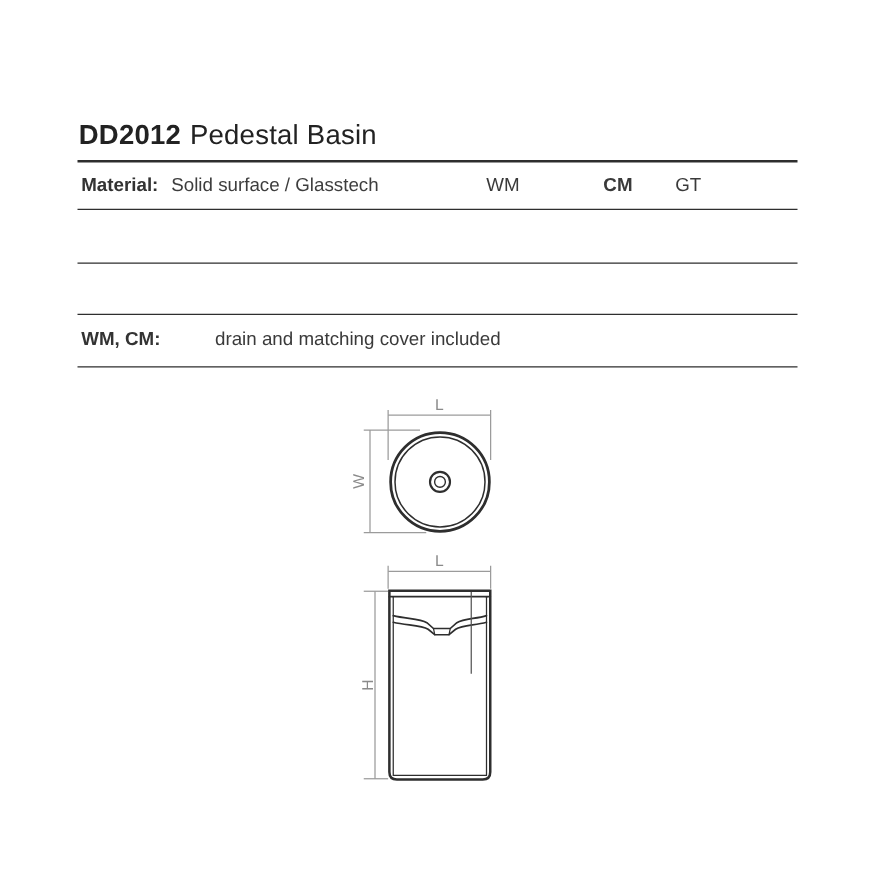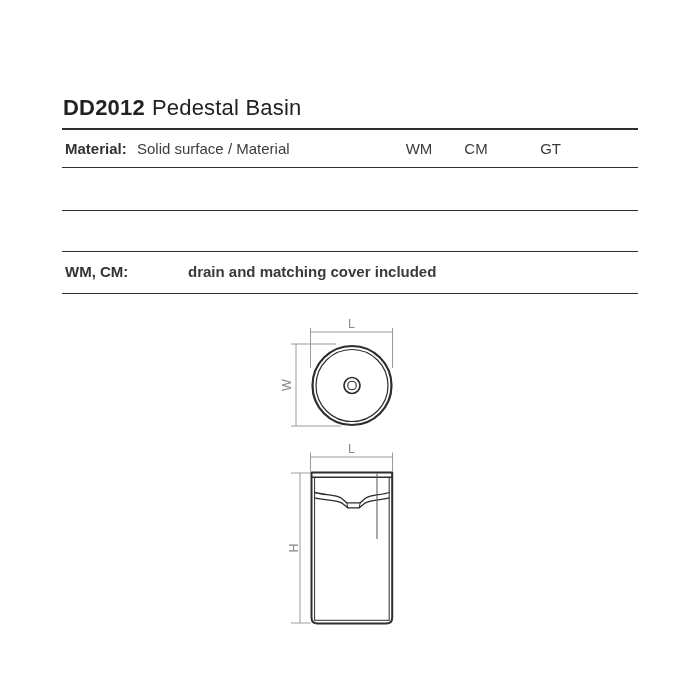--- a/index.html
+++ b/index.html
@@ -12,24 +12,24 @@
   .title .name{font-weight:400;margin-left:7px;}
   .rule{position:absolute;left:62px;width:576px;height:1.5px;background:#2e2e2e;}
   .r1{top:128px}.r2{top:166.5px}.r3{top:209.5px}.r4{top:250.5px}.r5{top:292.5px}
   .trow{position:absolute;left:0;right:0;height:22px;line-height:22px;font-size:15px;}
   .trow span{position:absolute;white-space:nowrap;}
   .rowA{top:138px}.rowB{top:178px}.rowC{top:220px}.rowD{top:261px}
   .b{font-weight:700;color:#333;}
   .c-lbl{left:65px;}
   .c-mval{left:137px;color:#3d3d3d;}
   .c-d1{left:163px}.c-d2{left:227px}.c-d3{left:302px}
-  .c-v1{left:389px;width:60px;text-align:center;}
-  .c-v2{left:446px;width:60px;text-align:center;}
+  .c-v1{left:389px;width:60px;}
+  .c-v2{left:446px;width:60px;text-align:right;font-weight:bold;}
   .c-v3{left:501px;width:60px;text-align:right;}
-  .c-note{left:188px;font-weight:bold;}
+  .c-note{left:172px;}
   svg.diagram{position:absolute;left:0;top:0;width:700px;height:700px;}
   .dim{stroke:#9b9b9b;stroke-width:1;fill:none;}
   .dimlabel{fill:#8a8a8a;font-size:12.5px;font-family:"Liberation Sans","DejaVu Sans",sans-serif;}
   .obj{stroke:#2e2e2e;fill:none;stroke-linecap:round;}
   .objfill{stroke:#2e2e2e;fill:#ffffff;}
 </style>
 </head>
 <body>
 
 <div class="sheet">
@@ -39,21 +39,21 @@
   </div>
 
   <div class="rule r1"></div>
   <div class="rule r2"></div>
   <div class="rule r3"></div>
   <div class="rule r4"></div>
   <div class="rule r5"></div>
 
   <div class="trow rowA">
     <span class="b c-lbl">Material:</span>
-    <span class="c-mval">Solid surface / Material</span>
+    <span class="c-mval">Solid surface / Glasstech</span>
     <span class="c-v1">WM</span>
     <span class="c-v2">CM</span>
     <span class="c-v3">GT</span>
   </div>
 
 
 
   <div class="trow rowD">
     <span class="b c-lbl">WM, CM:</span>
     <span class="c-note">drain and matching cover included</span>

